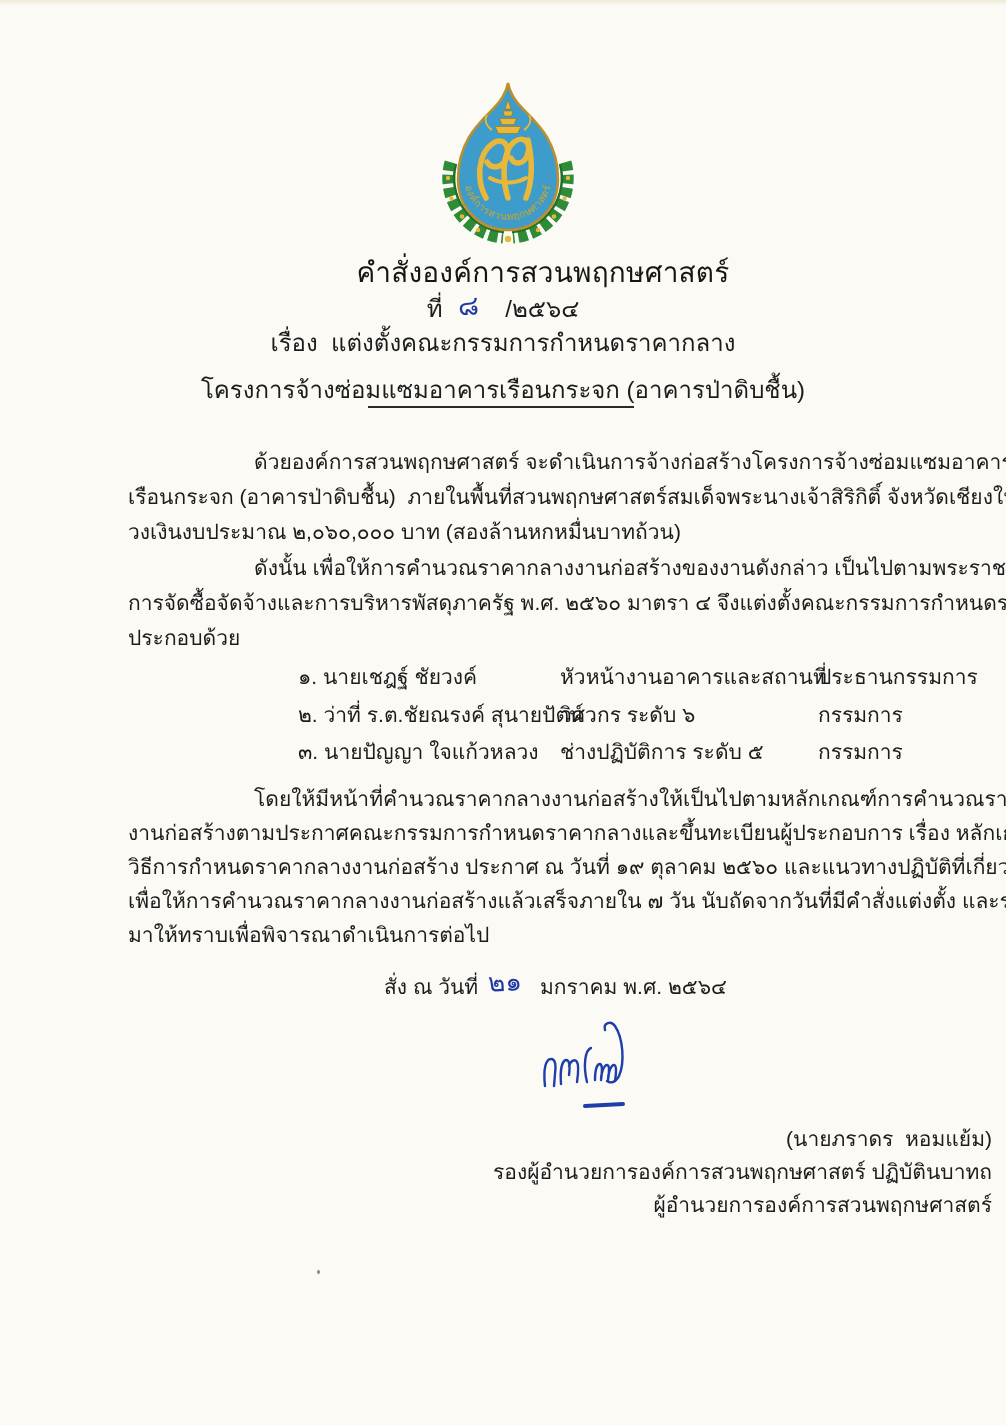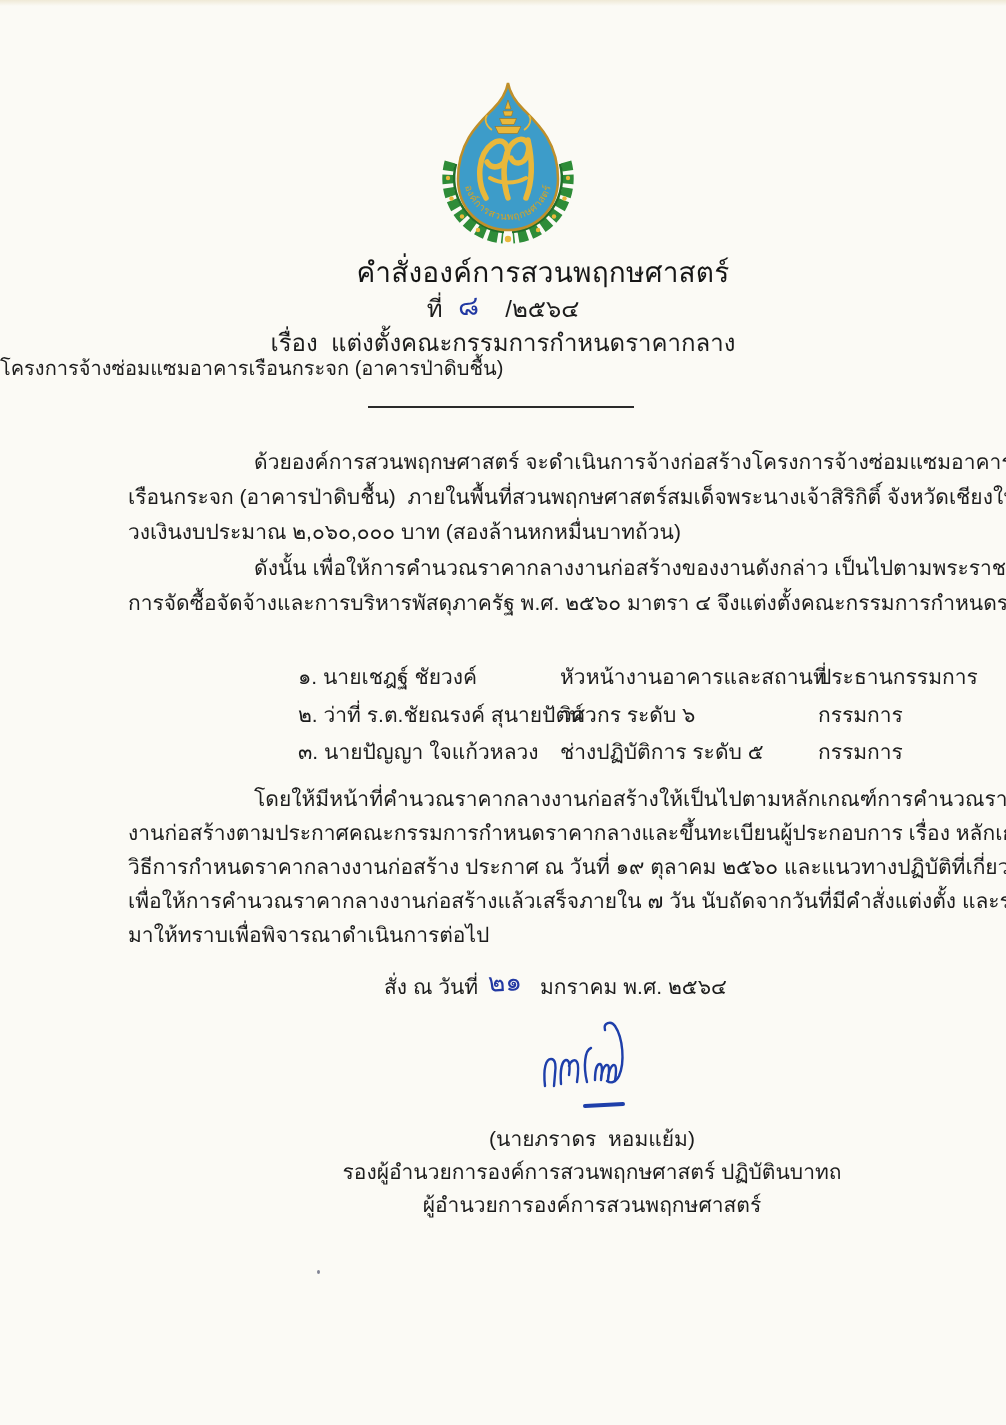--- a/index.html
+++ b/index.html
@@ -33,22 +33,22 @@
     transform:rotate(-3deg);
     font-size:27px;
     position:relative;top:-2px;
   }
   .doc-no .hand{margin:0 26px 0 16px;}
   .subject1{
     position:absolute;left:0;top:323px;width:100%;
     text-align:center;font-size:24px;
   }
   .subject2{
-    position:absolute;left:0;top:352px;width:100%;
-    text-align:left;font-size:20px;
+    position:absolute;left:0;top:370px;width:100%;
+    text-align:center;font-size:24px;
   }
   .divider{
     position:absolute;left:368px;top:406px;width:266px;height:0;
     border-top:2px solid #2a2a2a;
   }
   
   .para{position:absolute;left:128px;width:790px;font-size:21px;}
   .para .line{line-height:35px;height:35px;}
   .p1{top:444px;}
   .p2{top:550px;}
@@ -63,21 +63,21 @@
   .committee .cell{white-space:pre;margin-left:44px;}
   
   .dateline{
     position:absolute;left:384px;top:964px;
     font-size:21px;white-space:pre;
   }
   .dateline .hand{font-size:26px;margin:0 18px 0 10px;top:-3px;}
   .signature{position:absolute;left:535px;top:1018px;}
   .footer-block{
     position:absolute;left:192px;top:1122px;width:800px;
-    text-align:center;font-size:21px;
+    text-align:right;font-size:21px;
   }
   .footer-block .centerline{line-height:33px;height:33px;}
   .ink-speck{
     position:absolute;left:317px;top:1270px;width:3px;height:4px;
     background:#5a5e74;border-radius:50%;opacity:.75;
   }
 </style>
 </head>
 <body>
 
@@ -142,20 +142,21 @@
 
   <div class="para p1">
     <div class="line indent">ด้วยองค์การสวนพฤกษศาสตร์ จะดำเนินการจ้างก่อสร้างโครงการจ้างซ่อมแซมอาคาร</div>
     <div class="line">เรือนกระจก (อาคารป่าดิบชื้น)  ภายในพื้นที่สวนพฤกษศาสตร์สมเด็จพระนางเจ้าสิริกิติ์ จังหวัดเชียงใหม่</div>
     <div class="line">วงเงินงบประมาณ ๒,๐๖๐,๐๐๐ บาท (สองล้านหกหมื่นบาทถ้วน)</div>
   </div>
 
   <div class="para p2">
     <div class="line indent">ดังนั้น เพื่อให้การคำนวณราคากลางงานก่อสร้างของงานดังกล่าว เป็นไปตามพระราชบัญญัติ</div>
     <div class="line">การจัดซื้อจัดจ้างและการบริหารพัสดุภาครัฐ พ.ศ. ๒๕๖๐ มาตรา ๔ จึงแต่งตั้งคณะกรรมการกำหนดราคากลาง</div>
+    <div class="line">ประกอบด้วย</div>
   </div>
 
   <div class="committee">
     <div class="cell"><span>๑.</span> <span>นายเชฎฐ์ ชัยวงค์</span></div>
     <div class="cell">หัวหน้างานอาคารและสถานที่</div>
     <div class="cell">ประธานกรรมการ</div>
 
     <div class="cell"><span>๒.</span> <span>ว่าที่ ร.ต.ชัยณรงค์ สุนายปัตน์</span></div>
     <div class="cell">วิศวกร ระดับ ๖</div>
     <div class="cell">กรรมการ</div>

